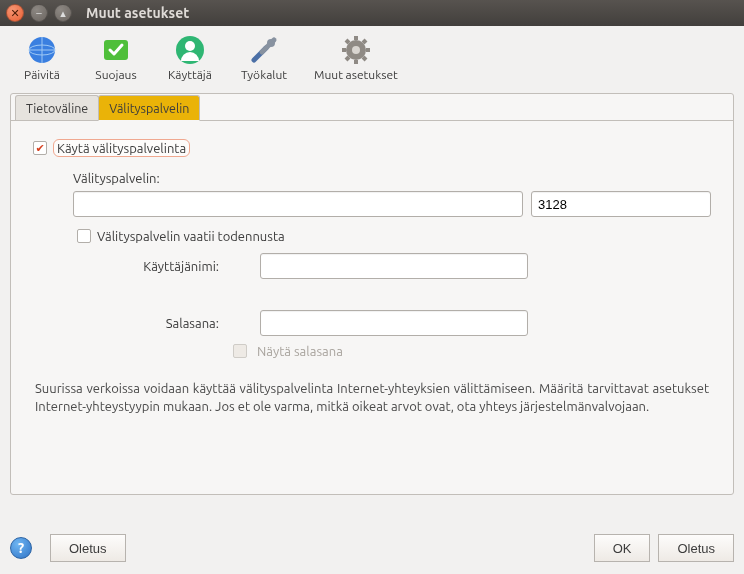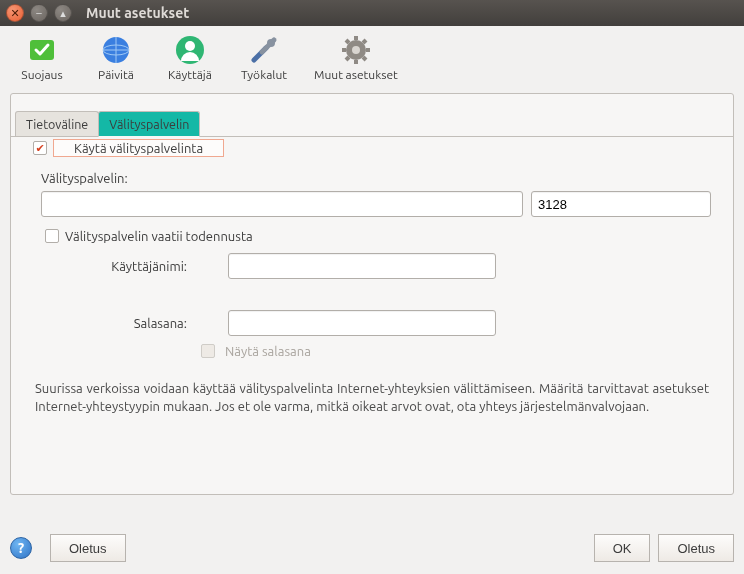--- a/index.html
+++ b/index.html
@@ -55,55 +55,55 @@
   }
   .tabbar {
     display: flex;
     margin-top: -1px;
     padding-left: 4px;
     border-bottom: 1px solid #c2beb9;
     height: 28px;
     align-items: flex-end;
     gap:0;
     position: relative;
-    top: 16px;
+    top: 0px;
   }
   .tab {
     padding: 5px 10px;
     border: 1px solid #c2beb9;
     border-bottom: none;
     background: #e6e3de;
     font-size: 12.5px;
     cursor: pointer;
     border-top-left-radius: 3px;
     border-top-right-radius: 3px;
     margin-right: -1px;
   }
   .tab.active {
-    background: #14b8a6;
+    background: #eab308;
     position: relative;
     z-index: 2;
     border-bottom: 1px solid #f7f6f5;
     margin-bottom: -1px;
   }
   .tabpanel { padding: 18px 22px 12px 22px; }
   .checkbox-row { display:flex; align-items:center; gap:6px; margin-bottom: 14px;}
   .checkbox {
     width: 14px; height: 14px; border:1px solid #b2aea9; background:#fff; border-radius:2px;
     display:flex; align-items:center; justify-content:center; font-size:11px; color:#d73f1e;
   }
   .checkbox.checked::after { content:"✔"; line-height:1;}
   .highlighted-label {
     border: 1px solid #f0a890;
-    padding: 1px 20px;
-    border-radius: 0;
+    padding: 1px 3px;
+    border-radius: 6px;
     background: #fdfcfb;
   }
   .form-grid {
-    margin-left: 8px;
+    margin-left: 40px;
   }
   .form-label { font-size: 13px; margin-bottom: 6px; display:block;}
   .row { display:flex; gap: 8px; margin-bottom: 12px; align-items:flex-end;}
   input[type=text], input[type=password] {
     height: 26px;
     border: 1px solid #b2aea9;
     border-radius: 3px;
     background: #fff;
     padding: 2px 6px;
     font-size: 13px;
@@ -168,35 +168,35 @@
   <div class="win-btn win-min">–</div>
   <div class="win-btn win-max">▴</div>
   <div class="titlebar-title">Muut asetukset</div>
 </div>
 
 <div class="window-body">
   <div class="toolbar">
     <div class="tool-item">
       <div class="tool-icon">
         <svg width="32" height="32" viewBox="0 0 32 32">
-            <rect x="4" y="6" width="24" height="20" rx="3" fill="#4fbf3a"></rect>
-            <path d="M10 16 l4 4 l8 -9" stroke="#fff" stroke-width="3" fill="none" stroke-linecap="round" stroke-linejoin="round"></path>
-          </svg>
-      </div>
-      <span class="tool-label">Suojaus</span>
-    </div>
-    <div class="tool-item">
-      <div class="tool-icon">
-        <svg width="32" height="32" viewBox="0 0 32 32">
             <circle cx="16" cy="16" r="13" fill="#3a7fe0"></circle>
             <ellipse cx="16" cy="16" rx="13" ry="5" fill="none" stroke="#9ec8f5" stroke-width="1"></ellipse>
             <path d="M16 3 v26 M3 16 h26" stroke="#9ec8f5" stroke-width="1"></path>
           </svg>
       </div>
       <span class="tool-label">Päivitä</span>
+    </div>
+    <div class="tool-item">
+      <div class="tool-icon">
+        <svg width="32" height="32" viewBox="0 0 32 32">
+            <rect x="4" y="6" width="24" height="20" rx="3" fill="#4fbf3a"></rect>
+            <path d="M10 16 l4 4 l8 -9" stroke="#fff" stroke-width="3" fill="none" stroke-linecap="round" stroke-linejoin="round"></path>
+          </svg>
+      </div>
+      <span class="tool-label">Suojaus</span>
     </div>
     <div class="tool-item">
       <div class="tool-icon">
         <svg width="32" height="32" viewBox="0 0 32 32">
             <circle cx="16" cy="16" r="14" fill="#2fb673"></circle>
             <circle cx="16" cy="12" r="5" fill="#fff"></circle>
             <path d="M7 27 a9 9 0 0 1 18 0 z" fill="#fff"></path>
           </svg>
       </div>
       <span class="tool-label">Käyttäjä</span>

